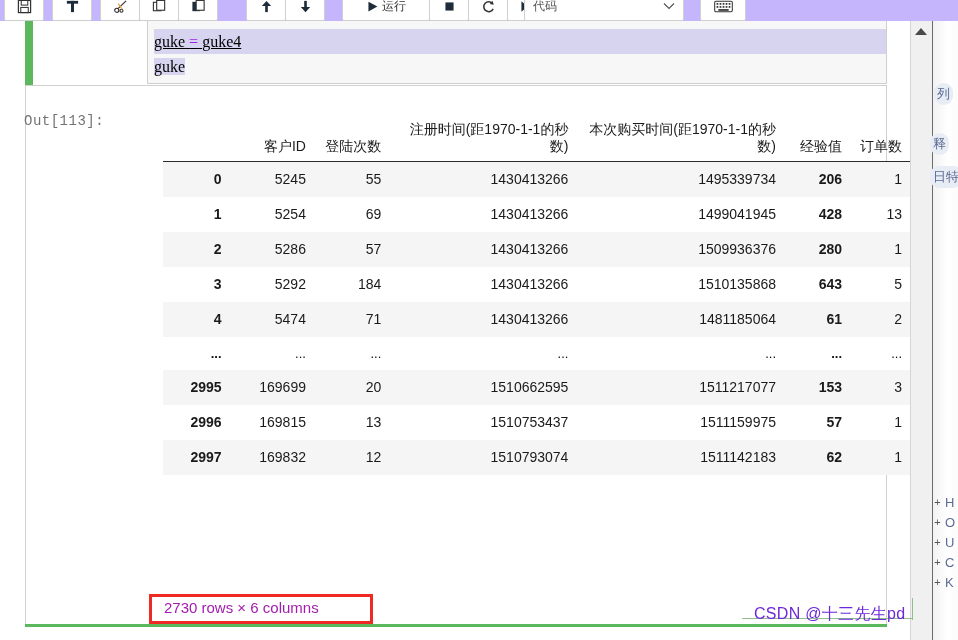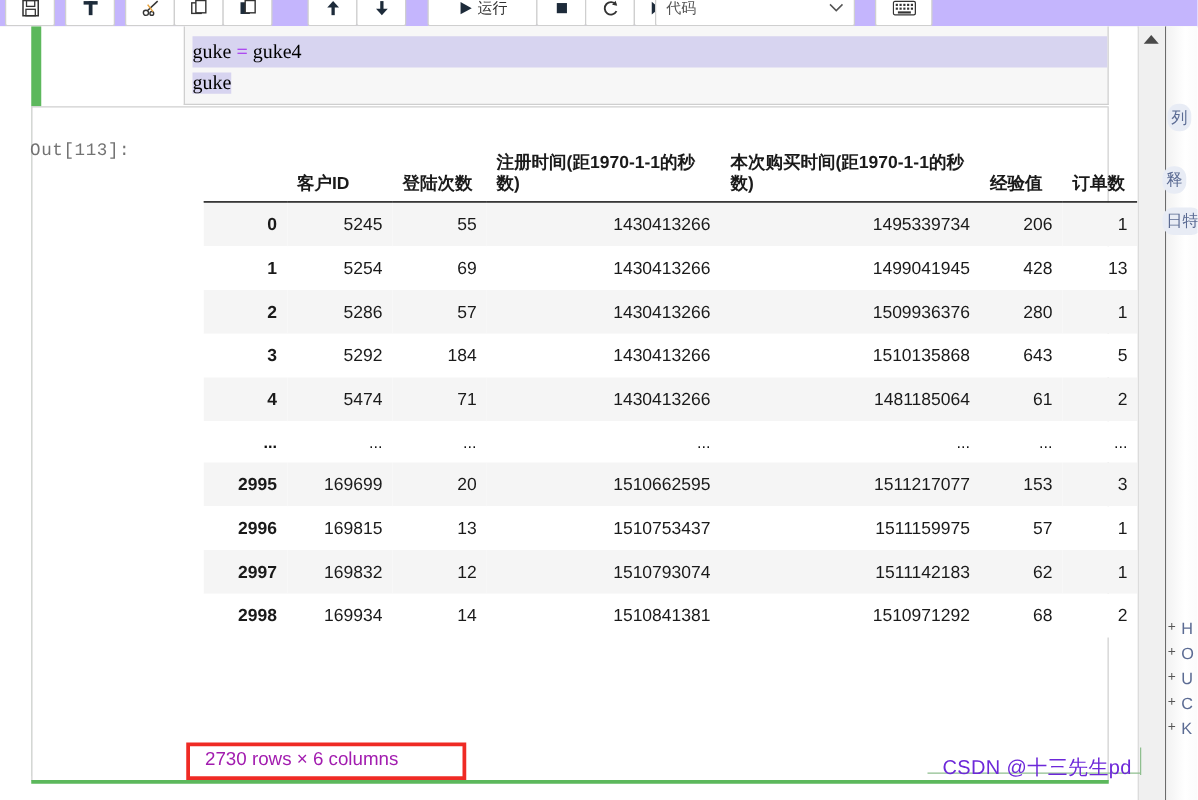--- a/index.html
+++ b/index.html
@@ -80,23 +80,23 @@
     font-size:14px;color:#737373;letter-spacing:0.5px;
   }
 
   
   #df{
     position:absolute;left:163px;top:96px;
     border-collapse:collapse;
     font-size:14px;color:#1a1a1a;
   }
   #df thead th{
-    font-weight:bold;
+    font-weight:normal;
     vertical-align:bottom;
-    text-align:left;
+    text-align:right;
     padding:4px 8px 6px 8px;
     border-bottom:1px solid #2b2b2b;
     line-height:17px;
   }
   #df thead th.idxh{border-bottom:1px solid #2b2b2b;}
   #df tbody td{
     text-align:right;
     padding:0 8px;
     height:35px;
     line-height:35px;
@@ -106,21 +106,21 @@
   #df tbody tr.odd{background:#f5f5f5;}
   #df tbody tr.even{background:#ffffff;}
   #df tbody tr.dots td{height:33px;line-height:33px;font-size:13px;color:#111;}
 
   
   .c-idx{width:52px;}
   .c-id{width:70px;}
   .c-login{width:62px;}
   .c-reg{width:178px;}
   .c-buy{width:200px;}
-  .c-exp{width:52px;}
+  .c-exp{width:52px;font-weight:bold;}
   .c-ord{width:46px;}
 
   
   #shape{
     position:absolute;left:160px;top:576px;
     font-size:15px;color:#a21caf;
     padding:2px 4px;
   }
   #shape-box{
     position:absolute;left:149px;top:573px;width:224px;height:30px;
@@ -305,21 +305,21 @@
     </div>
   </div>
 </div>
 
 <div id="notebook">
 
   <div id="cell-select-bar"></div>
 
   <div id="code-cell">
     <div class="cline-cut">&nbsp;</div>
-    <div class="cline"><span class="sel-full" style="width:732px;"><span>guke</span> <span class="op-eq">=</span> <span>guke4</span></span></div>
+    <div class="cline"><span class="sel-full" style="width:732px;text-decoration:underline;"><span>guke</span> <span class="op-eq">=</span> <span>guke4</span></span></div>
     <div class="cline"><span class="sel-part">guke</span></div>
   </div>
 
   <div id="out-wrap"></div>
 
   <div id="out-prompt">Out[113]:</div>
 
   <table id="df">
     <thead>
       <tr>
@@ -407,29 +407,20 @@
         </tr>
         <tr class="odd">
           <td class="idx c-idx">2997</td>
           <td class="c-id">169832</td>
           <td class="c-login">12</td>
           <td class="c-reg">1510793074</td>
           <td class="c-buy">1511142183</td>
           <td class="c-exp">62</td>
           <td class="c-ord">1</td>
         </tr>
-        <tr class="even">
-          <td class="idx c-idx">2998</td>
-          <td class="c-id">169934</td>
-          <td class="c-login">14</td>
-          <td class="c-reg">1510841381</td>
-          <td class="c-buy">1510971292</td>
-          <td class="c-exp">68</td>
-          <td class="c-ord">2</td>
-        </tr>
       </tbody>
   </table>
 
   <div id="shape">2730 rows × 6 columns</div>
   <div id="shape-box"></div>
 
   <div id="bottom-green"></div>
 
 </div>
 

